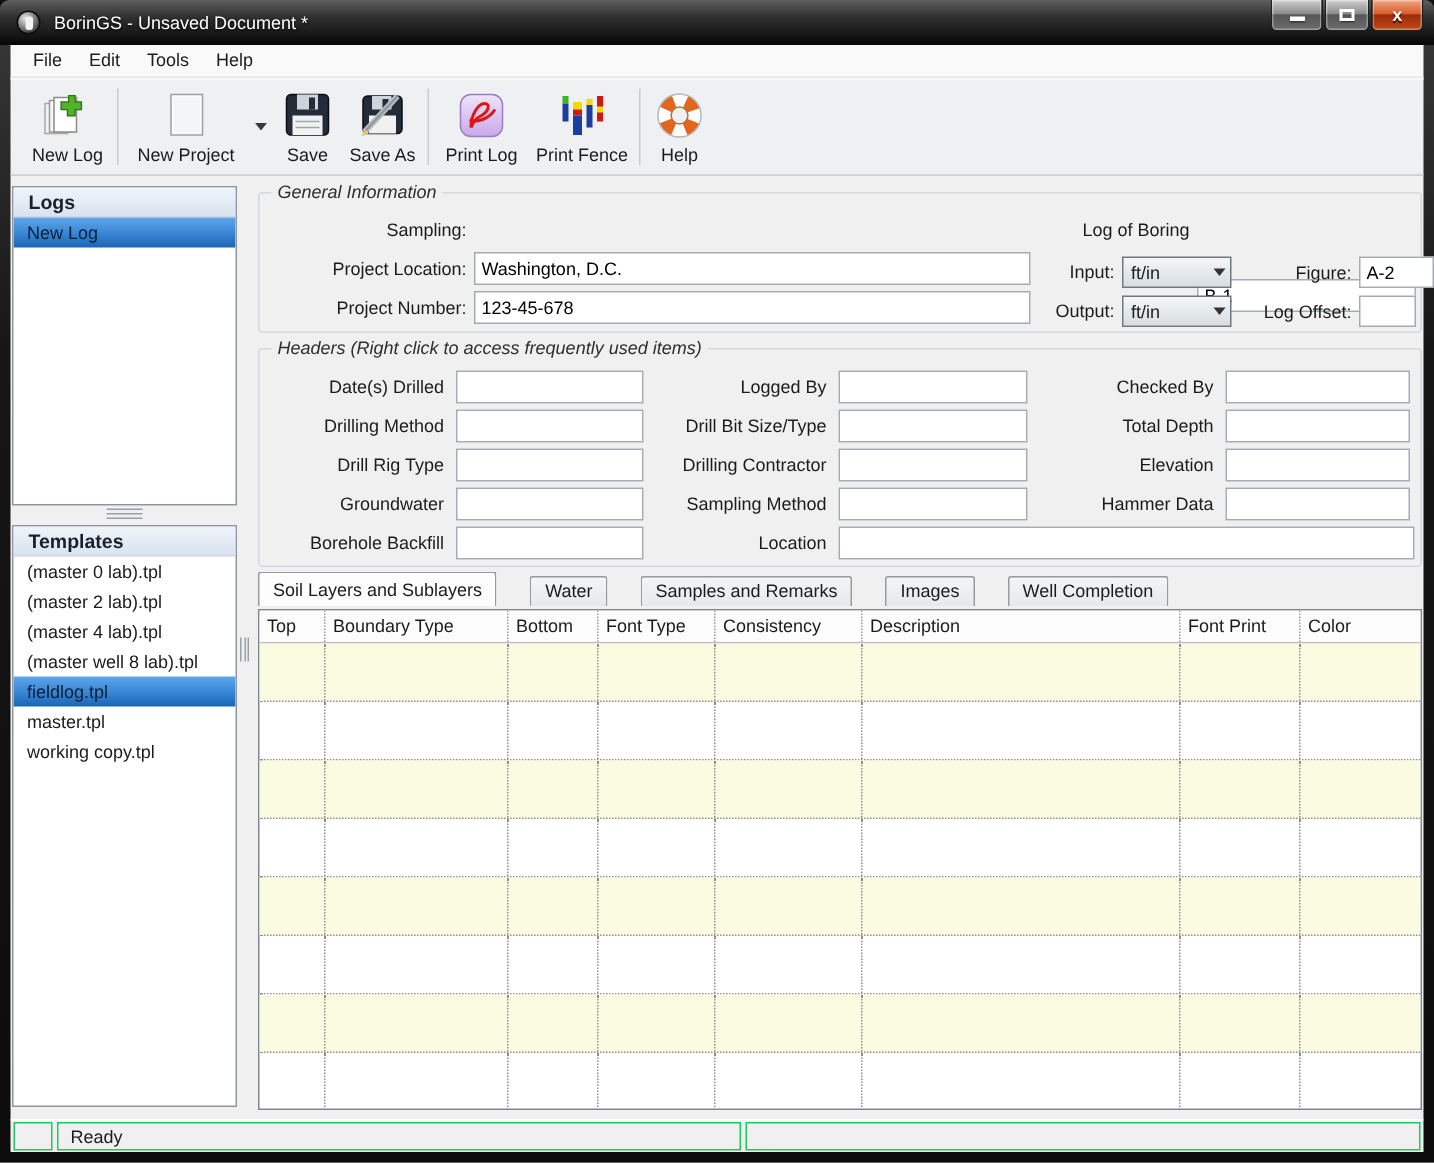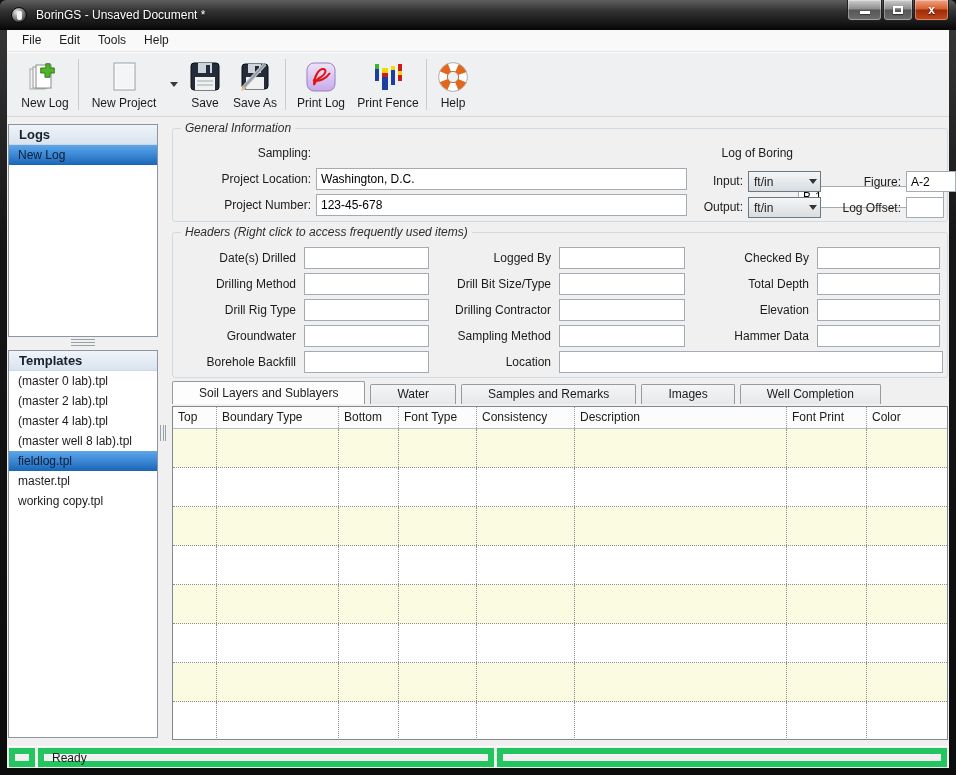--- a/index.html
+++ b/index.html
@@ -93,37 +93,37 @@
   .hrow { display:flex; align-items:center; height:22px; margin-bottom:4px; }
   .hlabel { text-align:right; padding-right:8px; }
   .hcol1 .hlabel { width:123px; } .hcol1 input { width:125px; }
   .hcol2 .hlabel { width:116px; } .hcol2 input { width:126px; }
   .hcol3 .hlabel { width:124px; } .hcol3 input { width:123px; }
   .hloc { position:absolute; left:270px; top:118px; display:flex; align-items:center; height:22px; }
   .hloc .hlabel { width:116px; } .hloc input { width:384px; }
 
   
   .tabs { position:absolute; left:165px; top:265px; height:22px; display:flex; align-items:flex-end; }
-  .tab { height:20px; line-height:19px; padding:0 26px; margin-right:5px; border:1px solid #969b9e; border-bottom:none;
+  .tab { height:20px; line-height:19px; padding:0 9px; margin-right:22px; border:1px solid #969b9e; border-bottom:none;
     border-radius:2px 2px 0 0; background:linear-gradient(#f4f5f6,#e6e8ea); white-space:nowrap; }
   .tab.active { height:23px; line-height:22px; background:#fdfdfd; position:relative; z-index:2; }
 
   
   .grid { position:absolute; left:165px; top:289px; width:776px; height:334px; border:1px solid #81878d; background:#fff; overflow:hidden; }
   .gr-head { display:flex; height:22px; background:#fcfcfc; border-bottom:1px solid #b9bdc1; }
   .gr-head .th { line-height:21px; padding-left:5px; border-left:1px dotted #9a9a9a; overflow:hidden; white-space:nowrap; }
   .gr-head .th:first-child { border-left:none; }
   .gr-row { display:flex; height:39px; border-bottom:1px dotted #8f8f8f; }
   .gr-row.alt { background:#fbfbe2; }
   .gr-row .td { border-left:1px dotted #8f8f8f; height:100%; }
   .gr-row .td:first-child { border-left:none; }
 
   
   .statusbar { position:absolute; left:7px; right:7px; bottom:7px; height:22px; background:#f0f0f0; border-top:1px solid #fff; display:flex; align-items:stretch; padding:1px 2px; }
-  .sb-pane { border:6px solid #22c55e; box-shadow:inset 1px 1px 0 #fbfbfb; margin-right:3px; display:flex; align-items:center; }
+  .sb-pane { border:1px solid #22c55e; box-shadow:inset 1px 1px 0 #fbfbfb; margin-right:3px; display:flex; align-items:center; }
   .sb-0 { width:26px; } .sb-ready { width:456px; padding-left:8px; } .sb-2 { flex:1; margin-right:0; }
 
   
   svg { display:block; }
 </style>
 </head>
 <body>
 
 <div class="window">
 

